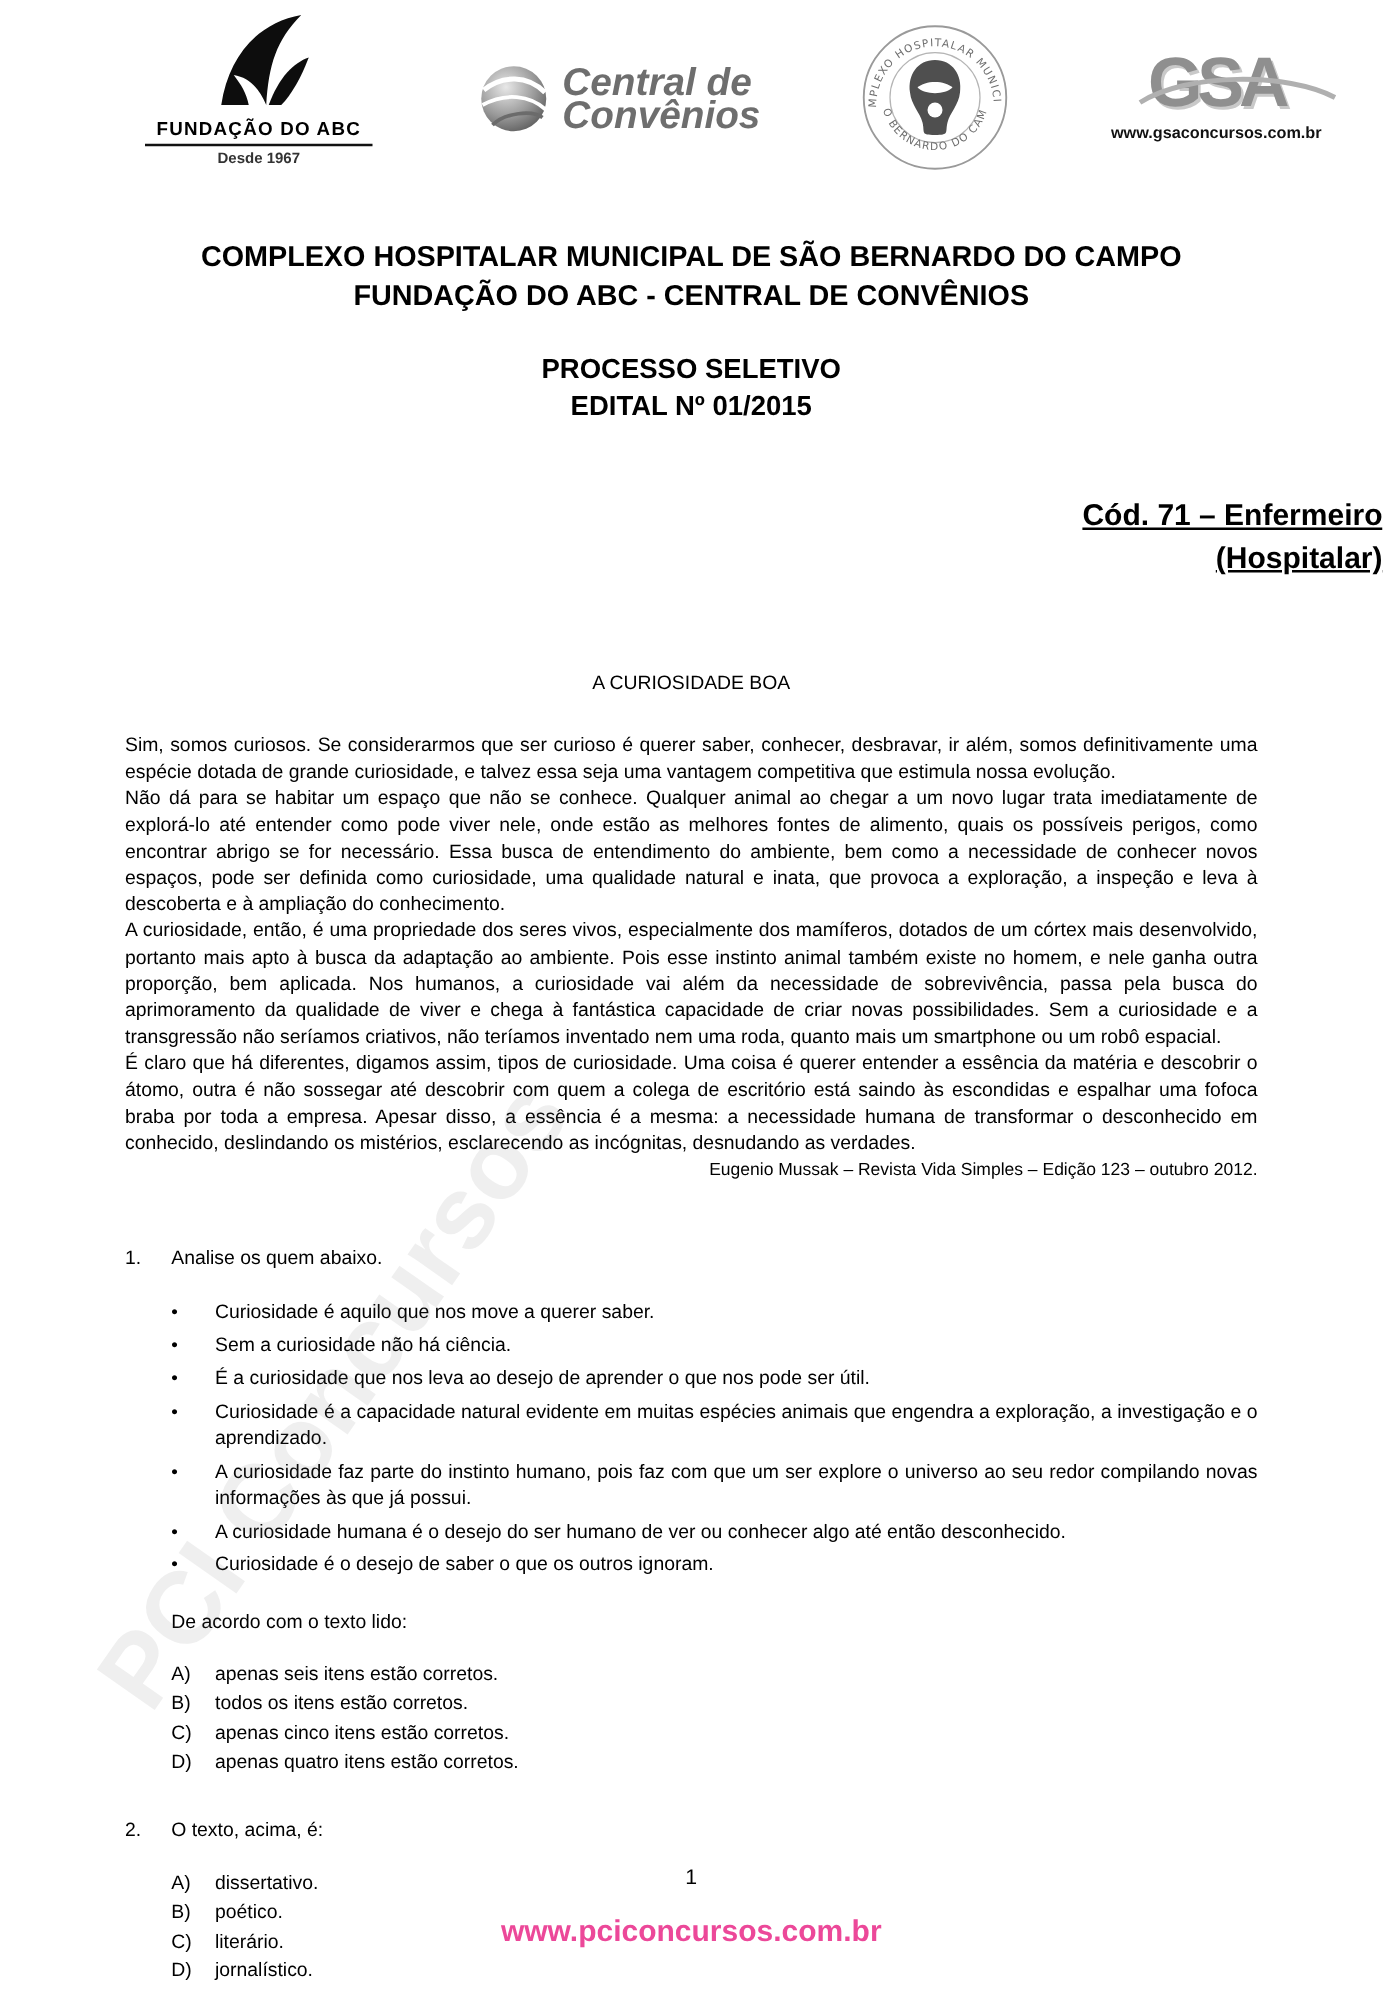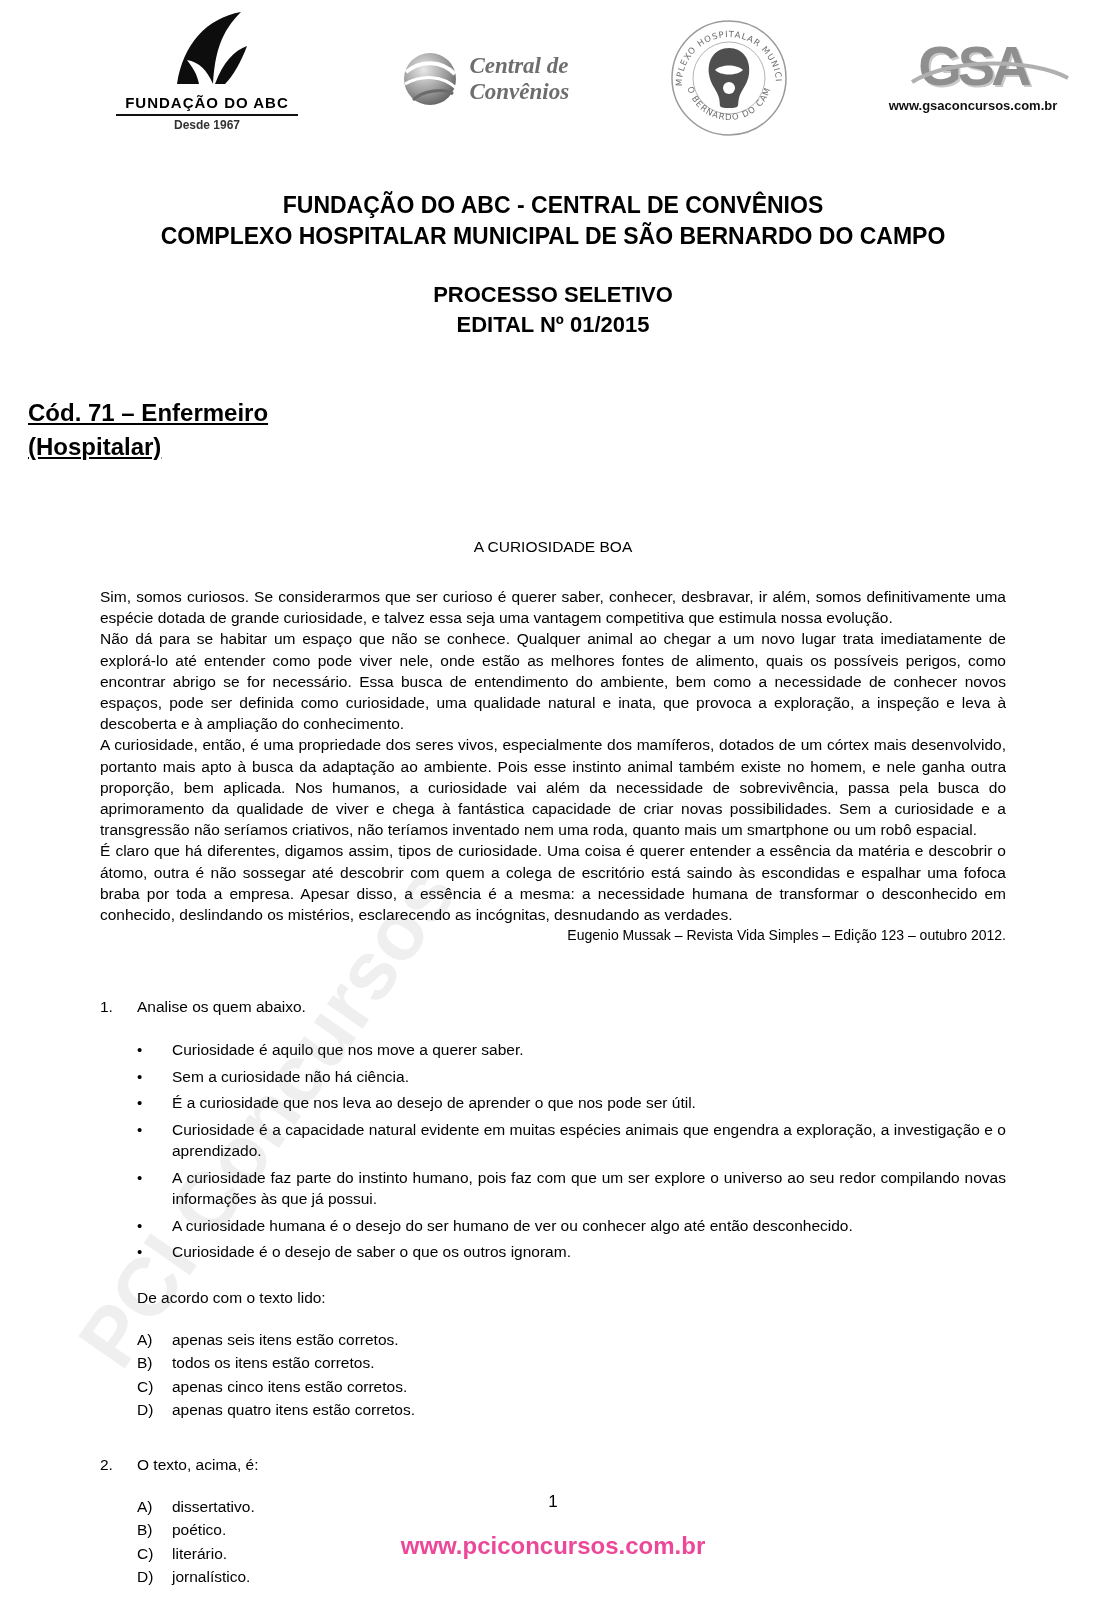--- a/index.html
+++ b/index.html
@@ -15,39 +15,39 @@
   .header {
     display:flex; justify-content:space-between; align-items:flex-start;
     padding:10px 48px 0 112px; height:148px;
   }
   .logo-abc { width:190px; text-align:center; }
   .logo-abc .abc-name { font-weight:bold; font-size:15px; letter-spacing:1px; margin-top:2px; }
   .logo-abc .abc-rule { border-top:2px solid #111; margin:3px 4px 2px 4px; }
   .logo-abc .abc-tag { font-size:12px; font-weight:bold; color:#333;text-align:center; }
 
   .logo-cc { display:flex; align-items:center; margin-top:40px; }
-  .logo-cc .cc-text { margin-left:10px; font-family:Liberation Serif, serif; font-style:italic; font-weight:bold; color:#6e6e6e; font-size:23px; line-height:26px; }
+  .logo-cc .cc-text { margin-left:10px; font-family:Liberation Sans, sans-serif; font-style:italic; font-weight:bold; color:#6e6e6e; font-size:31px; line-height:26px; }
 
   .logo-seal { margin-top:8px; }
 
   .logo-gsa { width:170px; text-align:center; margin-top:28px; }
   .logo-gsa .gsa-letters {
     font-weight:bold; font-size:56px; line-height:56px; color:#8f8f8f;
     letter-spacing:-4px; position:relative; display:inline-block;
     text-shadow:2px 2px 0 #c9c9c9;
   }
   .logo-gsa .gsa-swoosh { position:absolute; left:-8px; top:18px; }
   .logo-gsa .gsa-url { font-size:13px; font-weight:bold; color:#111; margin-top:4px; }
 
   
   .doc-titles { text-align:center; margin-top:42px; }
   .title-main { font-size:23px; font-weight:bold; line-height:31px; }
   .subtitle-block { text-align:center; margin-top:28px; }
   .subtitle-line { font-size:22px; font-weight:bold; line-height:30px; }
-  .cod-block { text-align:left; margin-top:56px;margin-left:28px; }
+  .cod-block { text-align:right; margin-top:56px;margin-left:28px; }
   .cod-line { font-size:24px; font-weight:bold; line-height:34px; text-decoration:underline; }
 
   
   .content { padding:0 100px; }
   .passage-title { text-align:center; font-size:15.5px; margin-top:74px; }
   .passage { margin-top:30px; font-size:15.5px; line-height:21.2px; text-align:justify; }
   .passage p { margin:0; }
   .attribution { text-align:right; font-size:14px; line-height:21.2px; }
 
   
@@ -145,22 +145,22 @@
           <path d="M2,26 C40,2 120,2 158,22" stroke="#b0b0b0" stroke-width="4" fill="none"></path>
         </svg>
         <span>GSA</span>
       </span>
       <div class="gsa-url">www.gsaconcursos.com.br</div>
     </div>
 
   </div>
 
   <div class="doc-titles">
+    <div class="title-main">COMPLEXO HOSPITALAR MUNICIPAL DE SÃO BERNARDO DO CAMPO</div>
     <div class="title-main">FUNDAÇÃO DO ABC - CENTRAL DE CONVÊNIOS</div>
-    <div class="title-main">COMPLEXO HOSPITALAR MUNICIPAL DE SÃO BERNARDO DO CAMPO</div>
   </div>
 
   <div class="subtitle-block">
     <div class="subtitle-line">PROCESSO SELETIVO</div>
     <div class="subtitle-line">EDITAL Nº 01/2015</div>
   </div>
 
   <div class="cod-block">
     <div class="cod-line">Cód. 71 – Enfermeiro</div>
     <div class="cod-line">(Hospitalar)</div>

